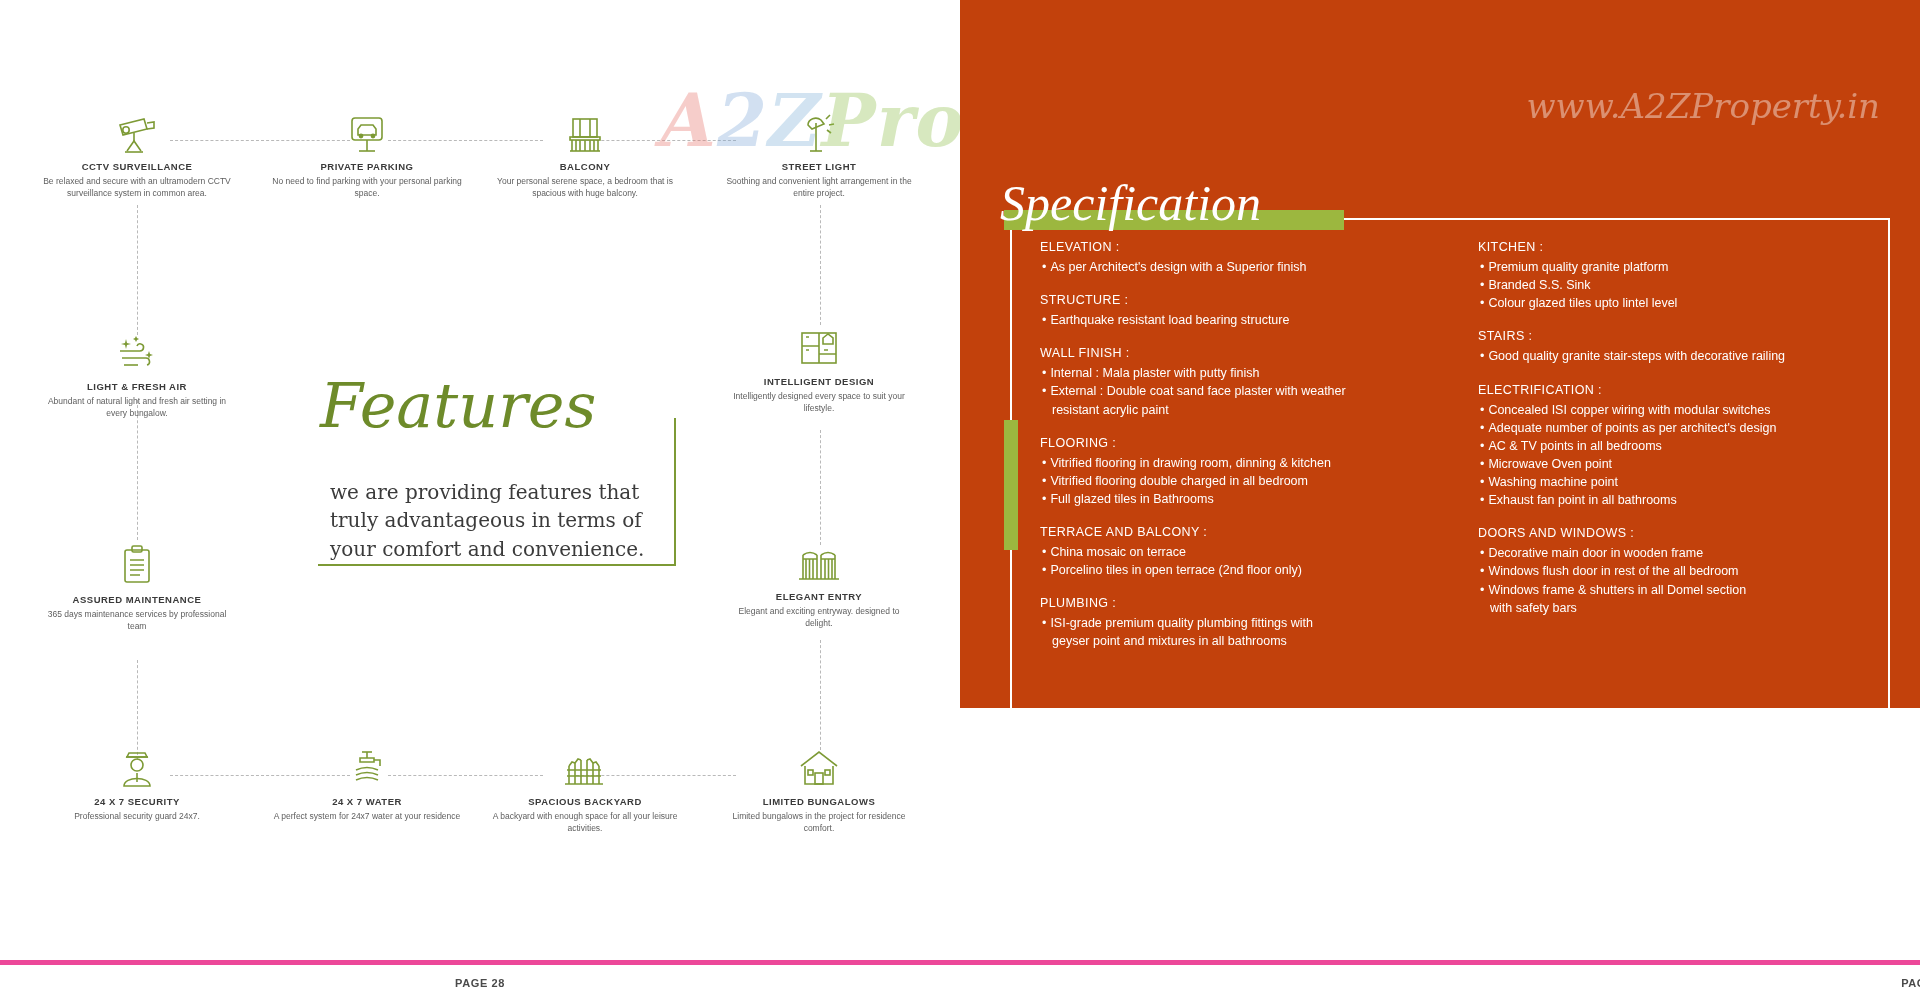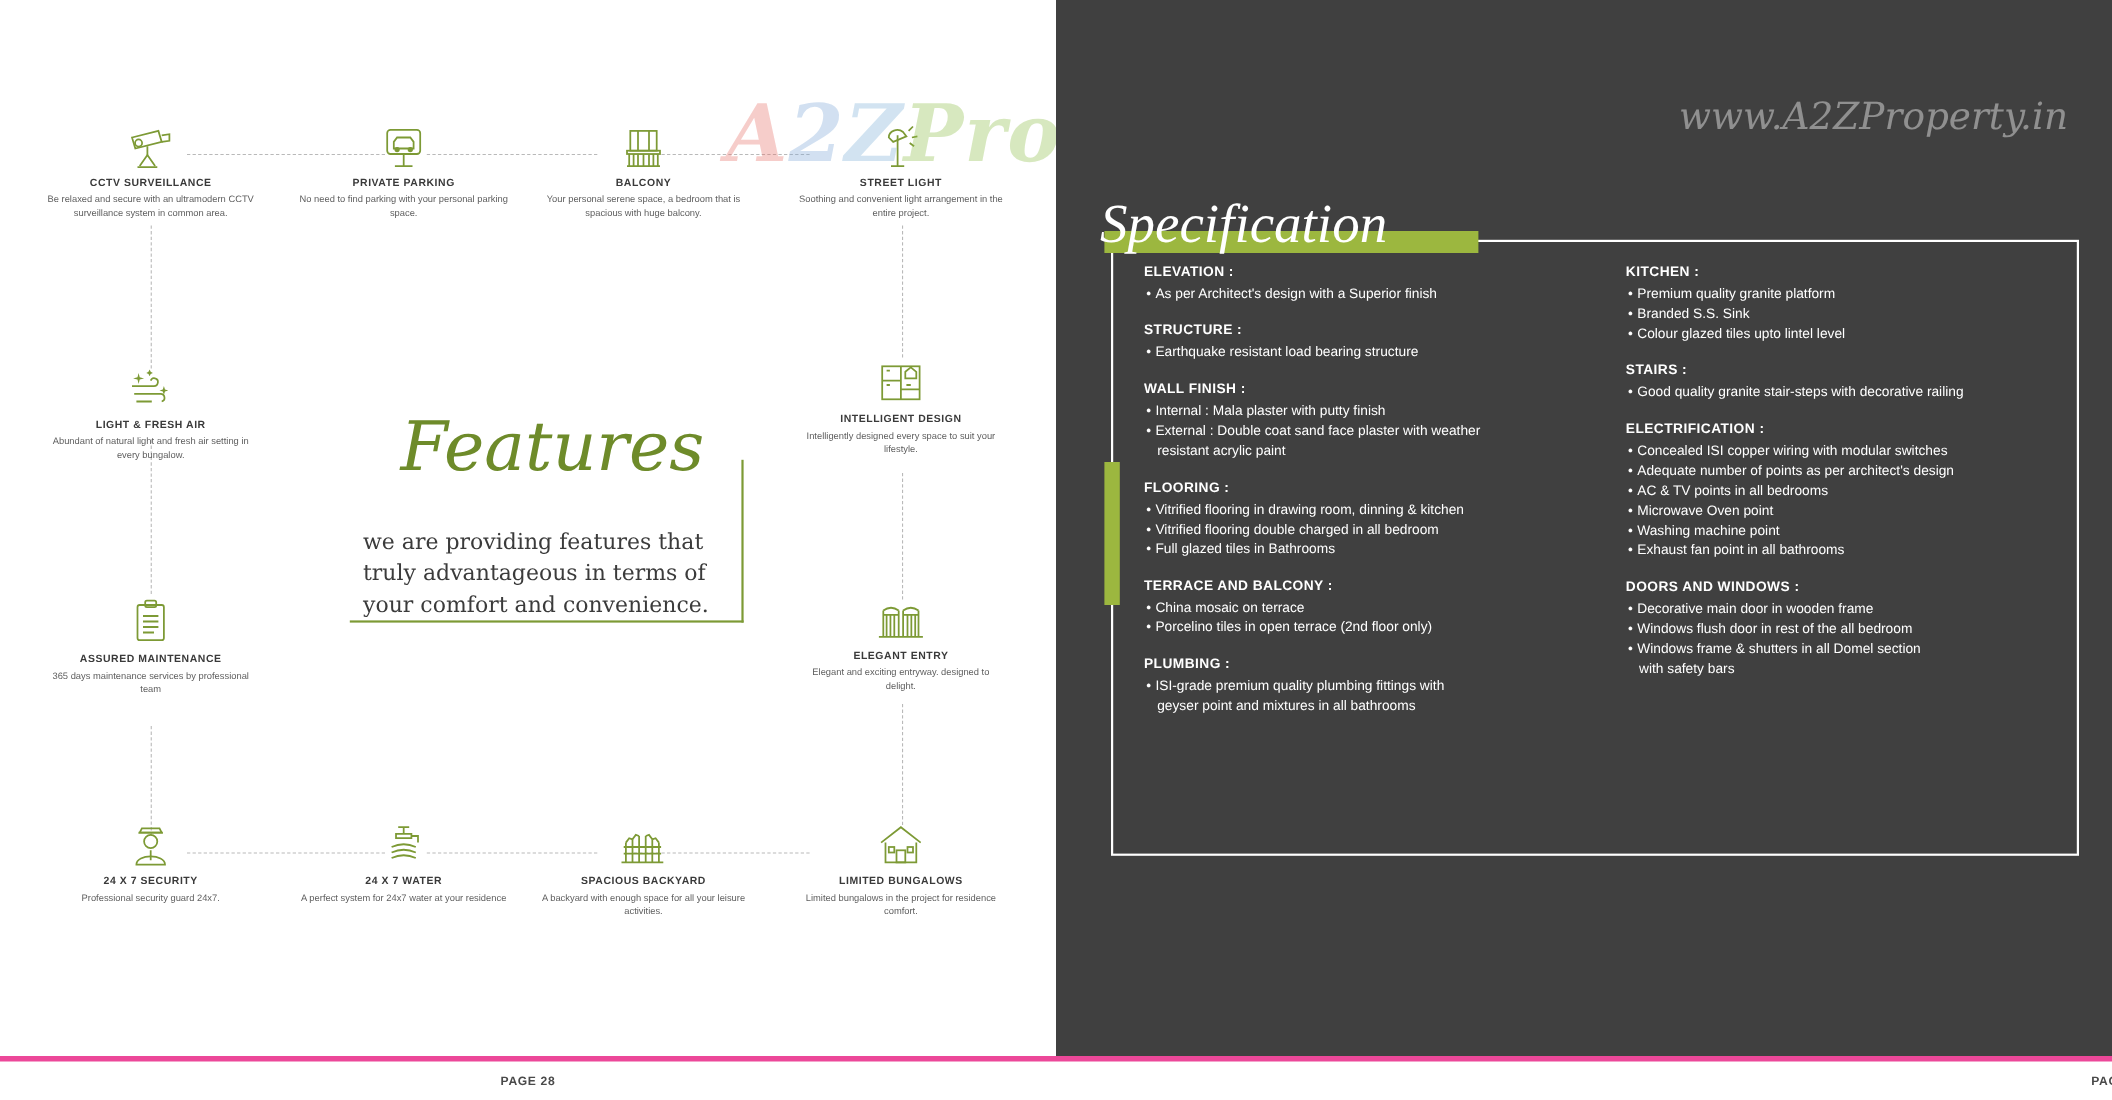--- a/index.html
+++ b/index.html
@@ -27,22 +27,22 @@
     left: 0; top: 0;
     width: 960px;
     height: 960px;
     background: #ffffff;
     overflow: hidden;
   }
   .page-right {
     position: absolute;
     left: 960px; top: 0;
     width: 960px;
-    height: 960px;
-    background: #404040;
+    height: 708px;
+    background: #c2410c;
     overflow: hidden;
   }
   .page-footer {
     position: absolute;
     left: 0;
     top: 960px;
     width: 1920px;
     height: 40px;
     background: #ffffff;
     border-top: 5px solid #ec4899;
@@ -129,21 +129,20 @@
   
   .features-title {
     position: absolute;
     left: 320px;
     top: 375px;
     font-family: "DejaVu Serif", serif;
     font-style: italic;
     font-size: 62px;
     color: #6e8b2a;
     line-height: 1;
-    margin-left: 44px;
   }
   .features-box {
     position: absolute;
     left: 318px;
     top: 418px;
     width: 358px;
     height: 148px;
     border-right: 2px solid #7d9a35;
     border-bottom: 2px solid #7d9a35;
     box-sizing: border-box;
@@ -201,21 +200,21 @@
     left: 80px;
     top: 240px;
     width: 830px;
     display: flex;
     gap: 48px;
   }
   .spec-col { width: 390px; }
   .spec-group { margin-bottom: 17px; }
   .spec-head {
     font-size: 12.5px;
-    font-weight: bold;
+    font-weight: normal;
     color: #ffffff;
     letter-spacing: 0.4px;
     margin-bottom: 4px;
   }
   .spec-line {
     font-size: 12.5px;
     color: #ffffff;
     line-height: 1.45;
     margin-left: 2px;
   }

